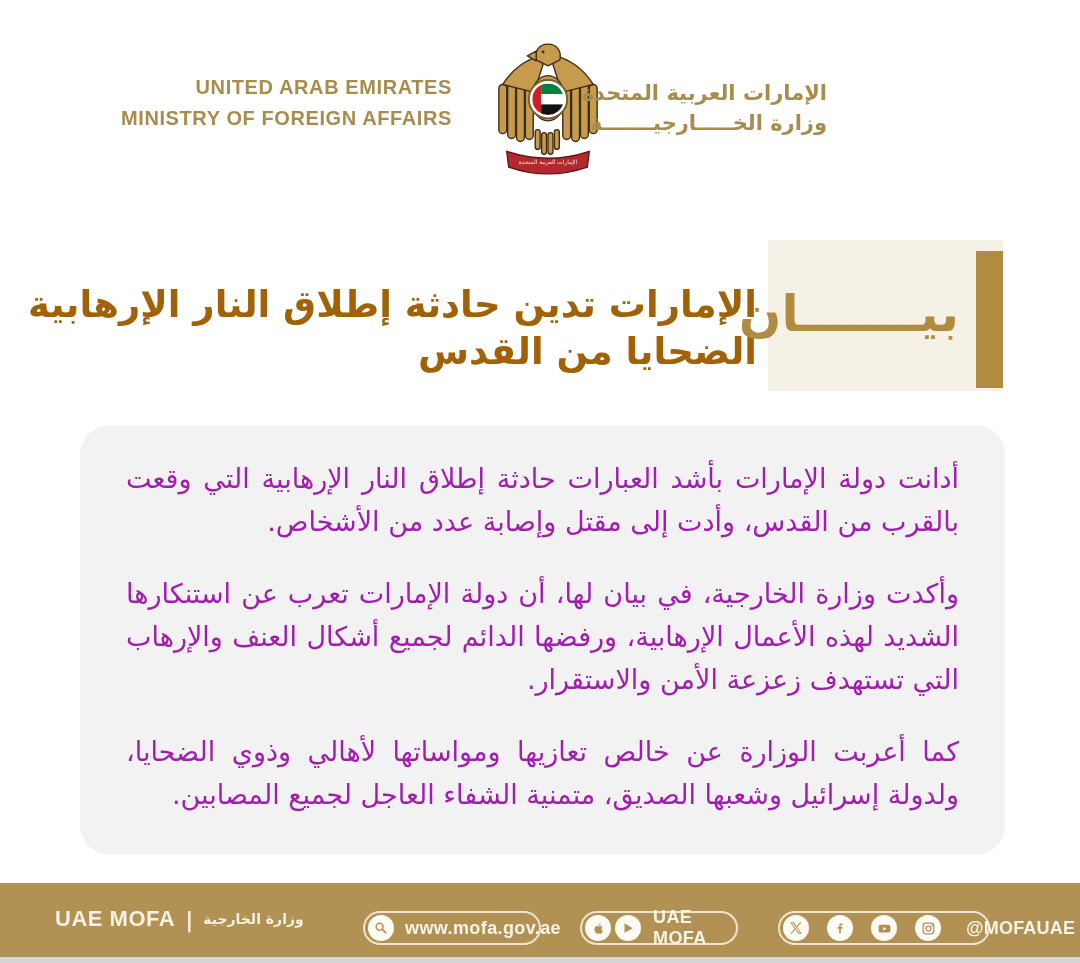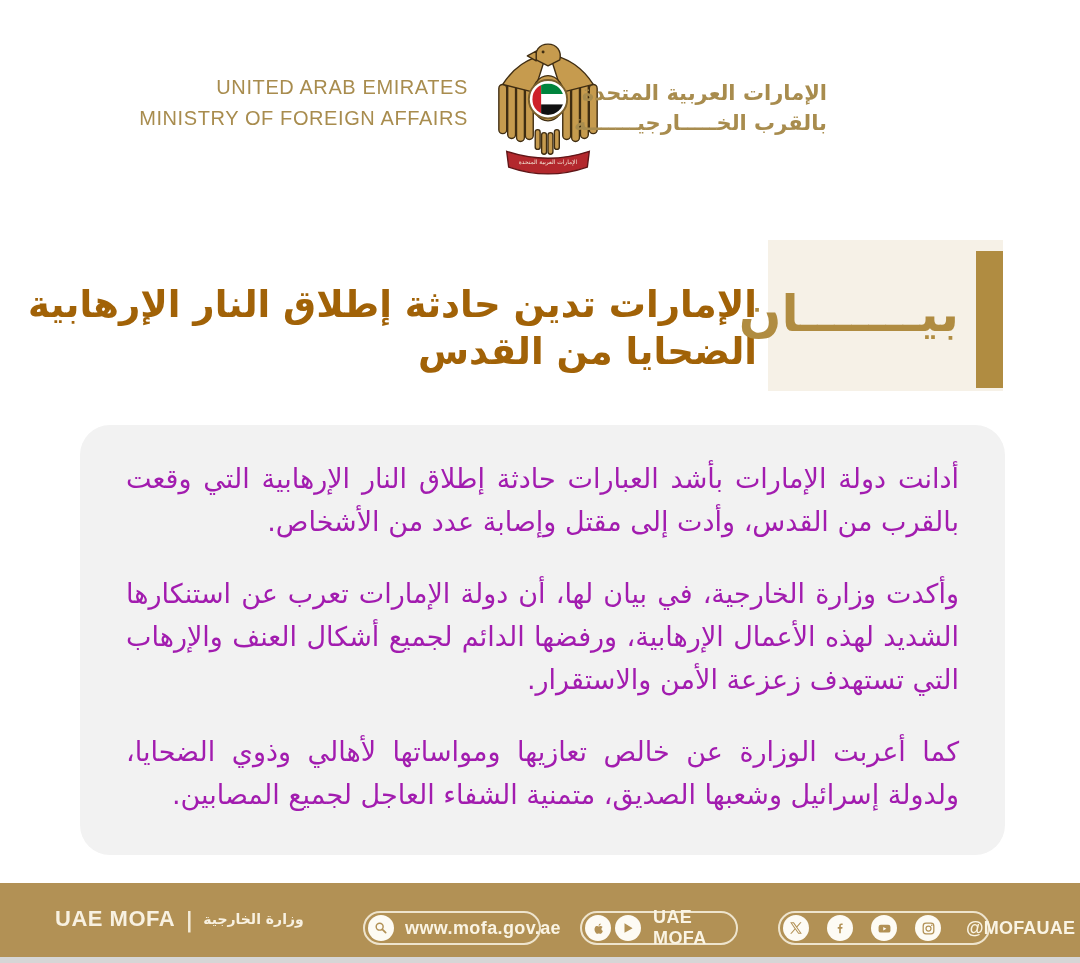--- a/index.html
+++ b/index.html
@@ -3,23 +3,23 @@
 <meta charset="utf-8">
 <style>
   * { margin:0; padding:0; box-sizing:border-box; }
   html,body { background:#e8e8e8; }
   .canvas {
     position:relative; width:1080px; height:963px; background:#ffffff;
     overflow:hidden; font-family:"DejaVu Sans", sans-serif; margin:0 auto;
   }
   
   .header-en {
-    position:absolute; top:72px; right:612px; text-align:right;
+    position:absolute; top:72px; right:628px; text-align:right;
     color:#a88c4e; font-family:"Liberation Sans", sans-serif;
-    font-weight:normal; font-size:20px; line-height:31px; letter-spacing:.6px;
+    font-weight:bold; font-size:20px; line-height:31px; letter-spacing:.6px;
   }
   .emblem { position:absolute; left:489px; top:38px; width:118px; height:146px; }
   .header-ar {
     position:absolute; left:612px; top:78px; width:215px; direction:rtl;
     text-align:right; color:#a88c4e; font-weight:bold; font-size:21px;
     line-height:30px; white-space:nowrap;
   }
   
   .headline {
     position:absolute; top:281px; right:323px; direction:rtl; text-align:right;
@@ -114,21 +114,21 @@
         <rect x="53" y="45" width="23" height="10.7" fill="#00843d"></rect>
         <rect x="53" y="66.3" width="23" height="10.7" fill="#111111"></rect>
       </g>
       <path d="M18 114 Q60 128 102 114 L100 130 Q60 144 20 130 Z" fill="#b3282d" stroke="#5f1517" stroke-width="1.4"></path>
       <text x="60" y="126.5" text-anchor="middle" font-size="6" fill="#f4e9d8">الإمارات العربية المتحدة</text>
     </svg>
   </div>
 
   <div class="header-ar">
     <div>الإمارات العربية المتحدة</div>
-    <div>بالقرب الخـــــارجيـــــــة</div>
+    <div>وزارة الخـــــارجيـــــــة</div>
   </div>
 
   <h1 class="headline">
     <div>الإمارات تدين حادثة إطلاق النار الإرهابية</div>
     <div>الضحايا من القدس</div>
   </h1>
 
   <div class="badge">
     <span class="badge-label">بيـــــــان</span>
     <span class="badge-bar"></span>

